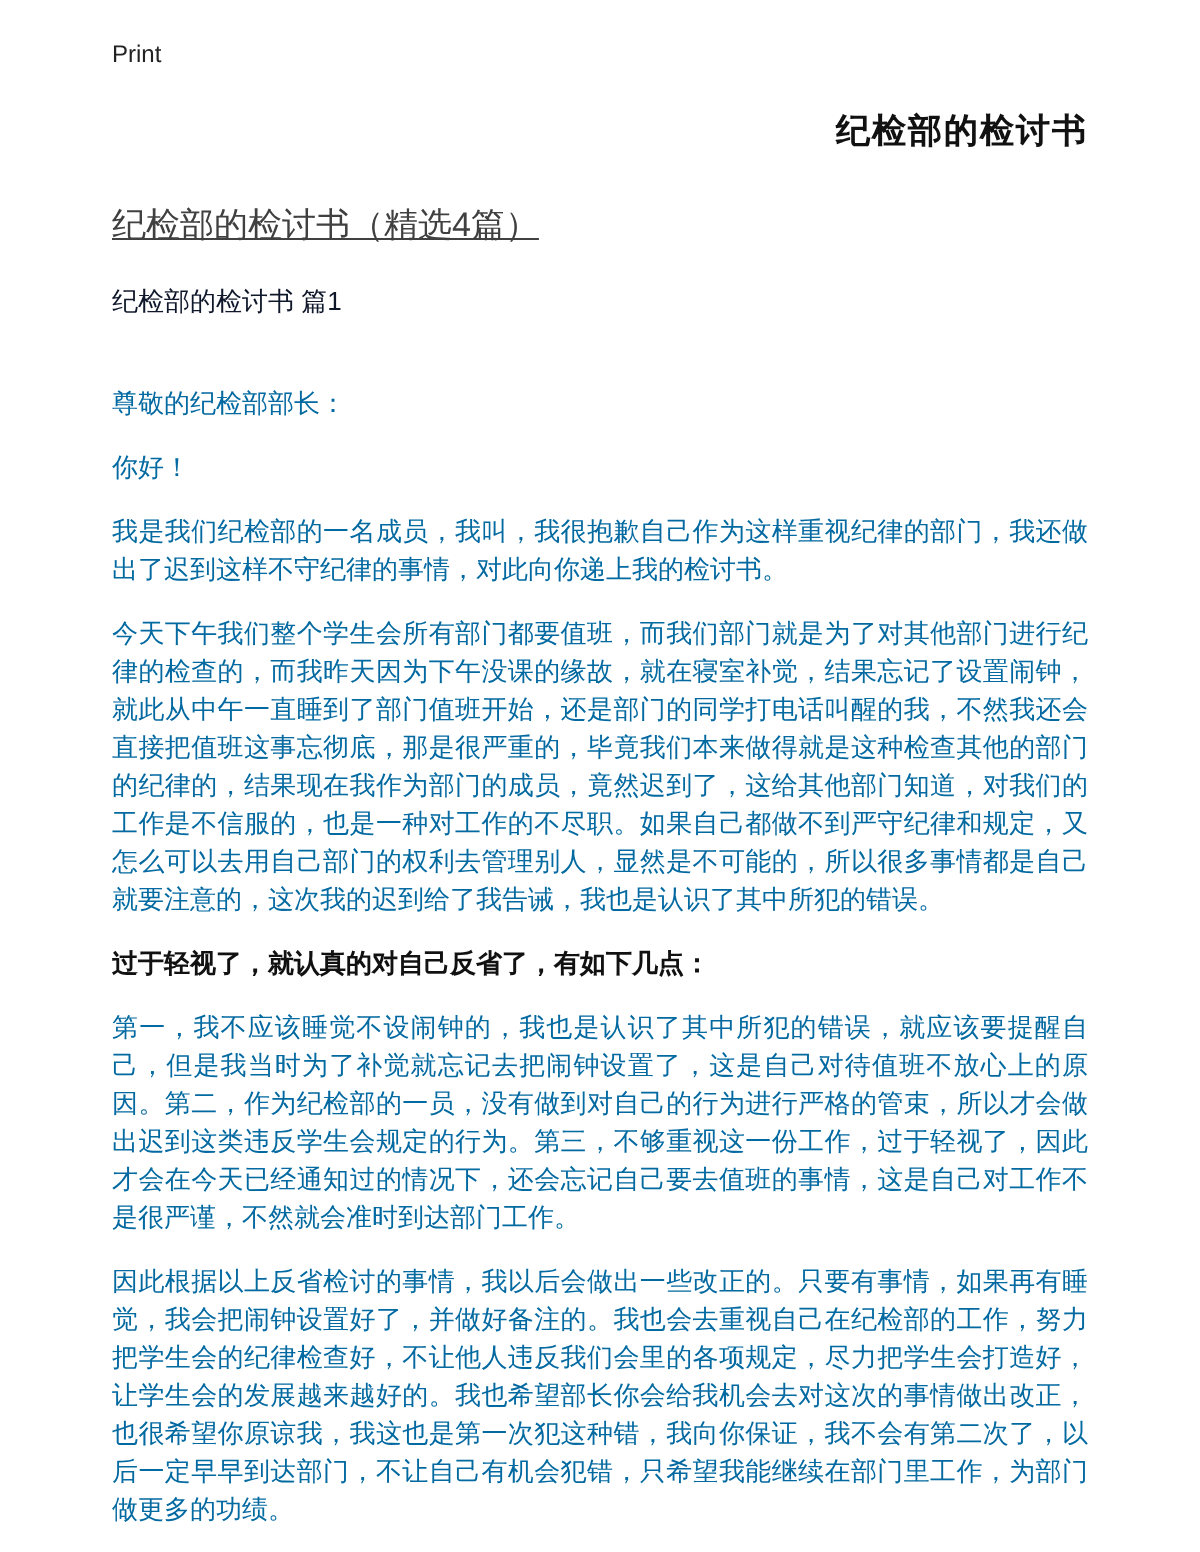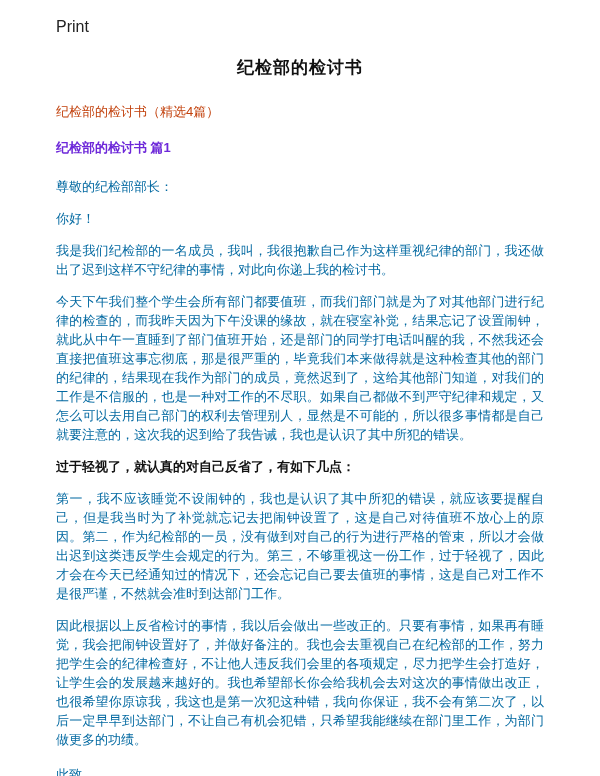--- a/index.html
+++ b/index.html
@@ -10,44 +10,45 @@
     font-family: "Liberation Sans", "DejaVu Sans", sans-serif;
     color: #1a1a1a;
     overflow: hidden;
   }
   .page {
     width: 600px;
     height: 776px;
     padding: 18px 56px 10px 56px;
   }
   .print-label {
-    font-size: 16px;
+    font-size: 12px;
     color: #222222;
     margin-bottom: 14px;
     cursor: pointer;
     display: inline-block;
   }
   .doc-title {
-    text-align: center;
+    text-align: right;
     font-size: 17px;
     font-weight: bold;
     color: #111111;
     margin: 6px 0 24px 0;
     letter-spacing: 1px;
   }
   .doc-subtitle {
-    font-size: 13px;
-    color: #c2410c;
+    font-size: 17px;
+    color: #404040;
     margin-bottom: 18px;
+    text-decoration: underline;
   }
   .section-heading {
     font-size: 13px;
-    font-weight: bold;
-    color: #6d28d9;
-    margin-bottom: 20px;
+    font-weight: normal;
+    color: #0f172a;
+    margin-bottom: 32px;
   }
   p.body-text {
     font-size: 13px;
     line-height: 19px;
     color: #0369a1;
     margin-bottom: 13px;
     text-align: justify;
     word-break: break-all;
   }
   p.body-text.bold {

